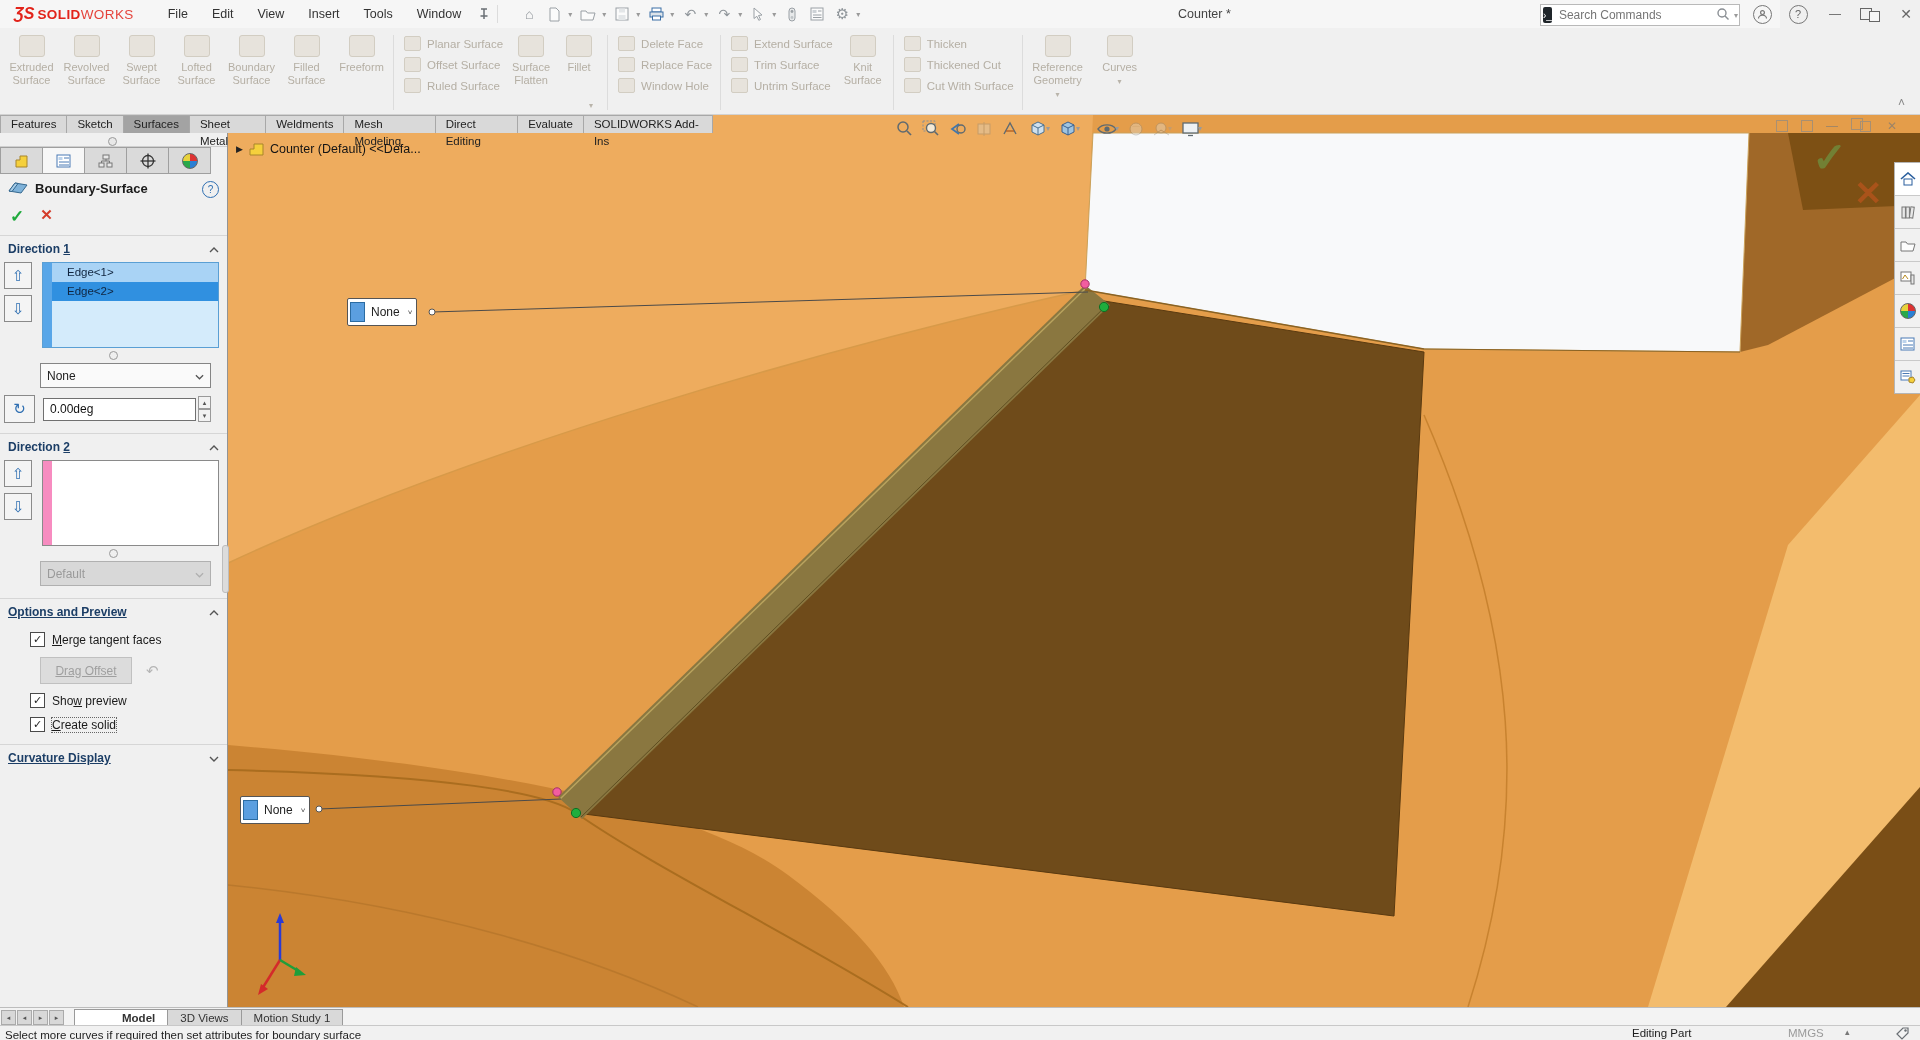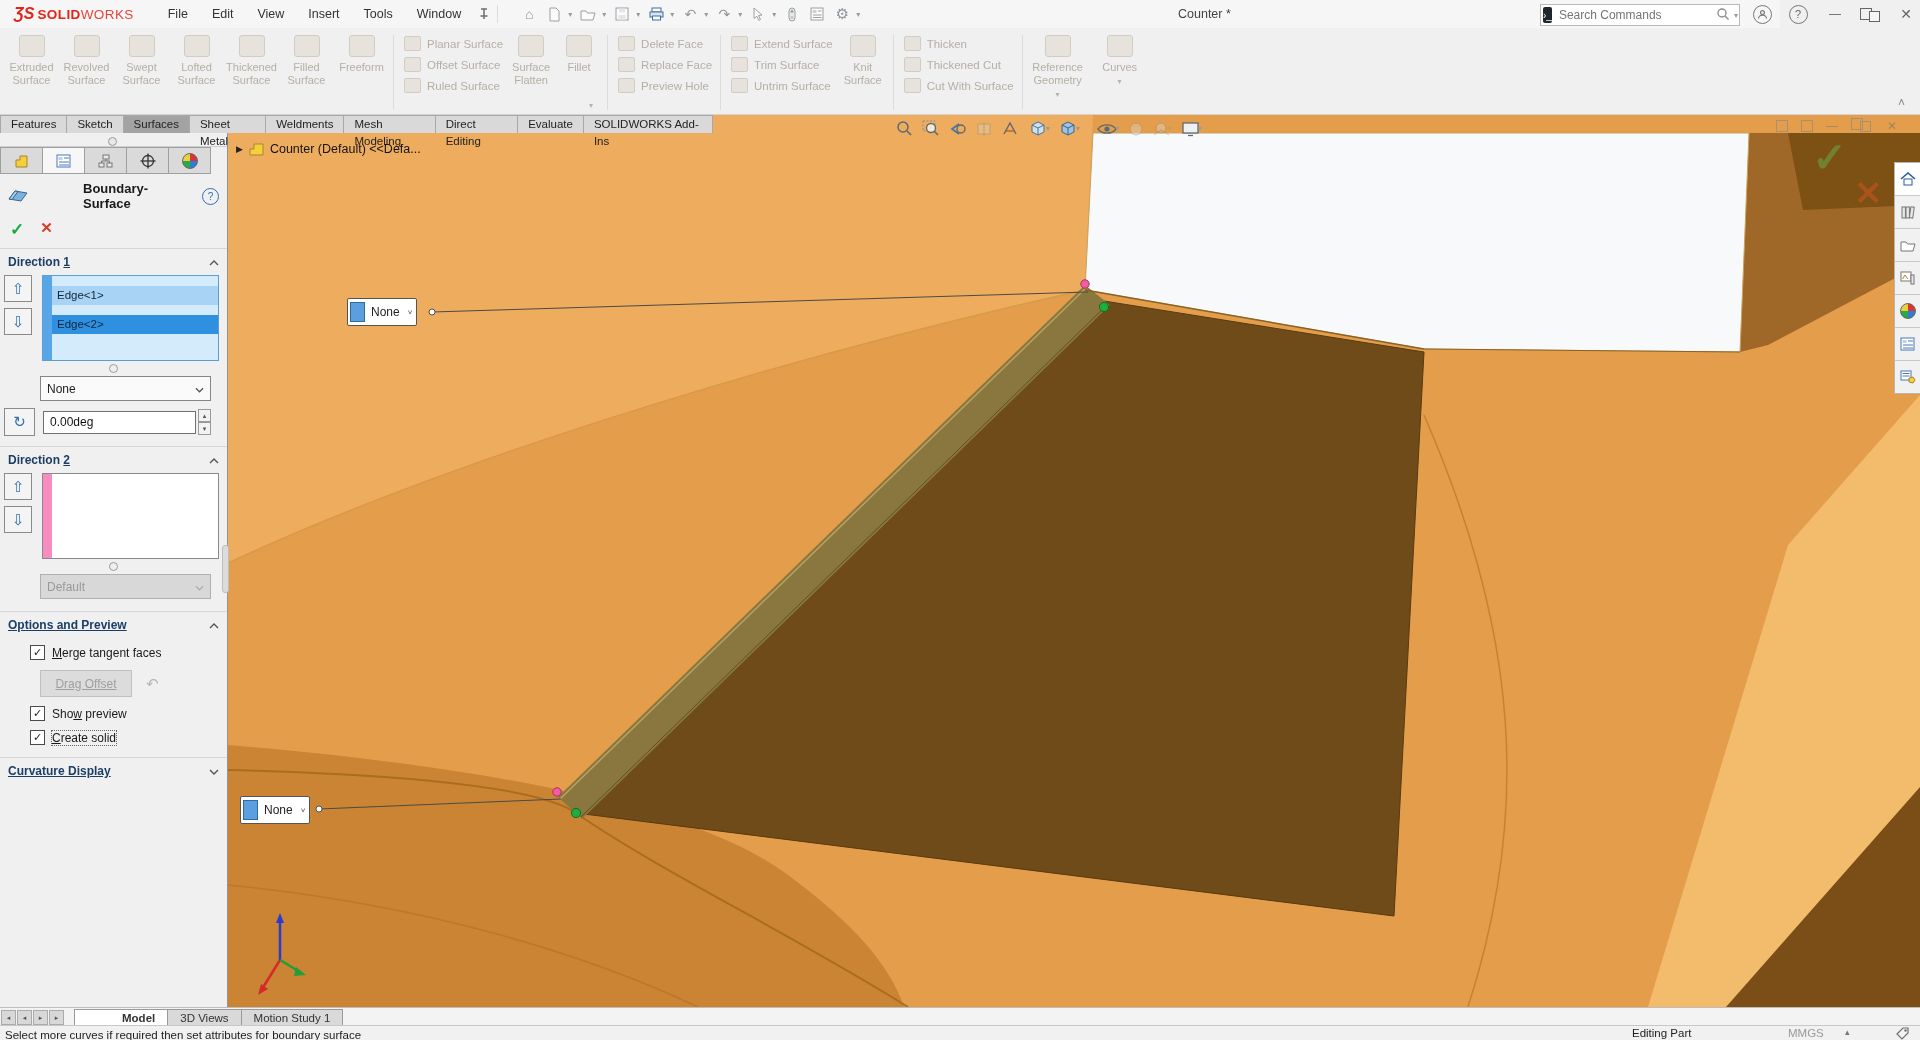--- a/index.html
+++ b/index.html
@@ -41,37 +41,37 @@
   #tabstrip{position:absolute;left:0;top:115px;width:712px;height:18px;background:#f0f0f0;display:flex;align-items:flex-end;z-index:3;}
   .ctab{height:17px;line-height:17px;padding:0 10px;background:#d9d9d9;border:1px solid #a8a8a8;border-bottom:none;font-size:11.5px;color:#222;margin-right:-1px;}
   .ctab.active{background:#a3a3a3;position:relative;z-index:2;}
   
   #panel{position:absolute;left:0;top:133px;width:228px;height:874px;background:#f0f0f0;border-right:1px solid #949494;z-index:2;box-sizing:border-box;}
   #p-split{height:13px;border-bottom:1px solid #cfcfcf;position:relative;}
   #p-split .knob{position:absolute;left:108px;top:4px;width:7px;height:7px;border:1px solid #9a9a9a;border-radius:50%;background:#e8e8e8;}
   #p-tabs{display:flex;height:27px;}
   .ptab{width:41px;border:1px solid #9f9f9f;background:#dadada;margin-right:-1px;display:flex;align-items:center;justify-content:center;}
   .ptab.active{background:#f7f7f7;}
-  .p-head{display:flex;align-items:center;padding:7px 8px 4px 8px;gap:48px;}
+  .p-head{display:flex;align-items:flex-start;padding:7px 8px 4px 8px;}
   .p-head b{font-size:13px;color:#1a1a1a;margin-left:7px;flex:1;}
   .help-circ{width:15px;height:15px;border:1.3px solid #2f6fb2;color:#2f6fb2;border-radius:50%;font-size:10px;display:flex;align-items:center;justify-content:center;}
   .okrow{display:flex;gap:16px;padding:4px 10px 8px;}
   .ok{color:#1faa3c;font-size:17px;font-weight:bold;}
   .cancel{color:#d43c2a;font-size:15px;font-weight:bold;}
   .phr{border:none;border-top:1px solid #d6d6d6;margin:0;}
   .sect-h{display:flex;align-items:center;padding:6px 8px 4px;color:#1c3e66;font-weight:bold;font-size:12px;}
   .sect-h .sp{flex:1;}
   .chev{color:#555;}
   .dirblock{display:flex;padding:2px 8px 0 4px;}
   .udcol{display:flex;flex-direction:column;gap:6px;margin-right:10px;}
   .udbtn{width:26px;height:25px;border:1px solid #8a8a8a;background:#f4f4f4;color:#2f6fb2;font-size:15px;display:flex;align-items:center;justify-content:center;}
   .lbox{flex:1;height:84px;border:1px solid #5a9fd4;background:#d4ebfb;display:flex;}
   .lbox .bar{width:9px;background:#58a6e8;}
   .lbox .rows{flex:1;font-size:11.5px;color:#10253f;}
-  .lb-row{height:19px;line-height:19px;padding-left:5px;margin-top:10px;}
+  .lb-row{height:19px;line-height:19px;padding-left:15px;}
   #dir1rows .lb-row:first-of-type{background:#a9d3f5;}
   #dir1rows .lb-row.active{background:#3090e0;}
   .lbox.pink{border:1px solid #8a8a8a;background:#fff;}
   .lbox.pink .bar{background:#f78cc0;}
   .mini-knob{width:7px;height:7px;border:1px solid #9a9a9a;border-radius:50%;background:#efefef;margin:3px auto;}
   .dd{margin:2px 16px 0 40px;height:23px;border:1px solid #858585;background:#fafafa;display:flex;align-items:center;padding:0 6px;font-size:12px;color:#222;}
   .dd .sp{flex:1;}
   .dd.disabled{background:#d8d8d8;color:#9a9a9a;border-color:#b0b0b0;}
   .angle-row{display:flex;align-items:center;margin:7px 16px 0 4px;}
   .rotbtn{width:29px;height:26px;border:1px solid #8a8a8a;background:#f4f4f4;color:#2f6fb2;font-size:15px;display:flex;align-items:center;justify-content:center;margin-right:8px;}
@@ -234,21 +234,21 @@
     <div class="rg" style="padding-left:4px">
 
     <div class="bigbtn"><div class="bico"></div><span>Extruded
 Surface</span></div>
         <div class="bigbtn"><div class="bico"></div><span>Revolved
 Surface</span></div>
         <div class="bigbtn"><div class="bico"></div><span>Swept
 Surface</span></div>
         <div class="bigbtn"><div class="bico"></div><span>Lofted
 Surface</span></div>
-        <div class="bigbtn"><div class="bico"></div><span>Thickened
+        <div class="bigbtn"><div class="bico"></div><span>Boundary
 Surface</span></div>
         <div class="bigbtn"><div class="bico"></div><span>Filled
 Surface</span></div>
         <div class="bigbtn"><div class="bico"></div><span>Freeform</span></div>
       </div>
     <div class="rsep"></div>
     <div class="rg">
       <div class="rstack">
 
       <div class="rrow">
@@ -279,21 +279,21 @@
       <div class="rrow">
             <span class="sico"></span>
             <span>Delete Face</span>
           </div>
           <div class="rrow">
             <span class="sico"></span>
             <span>Replace Face</span>
           </div>
           <div class="rrow">
             <span class="sico"></span>
-            <span>Preview Hole</span>
+            <span>Window Hole</span>
           </div>
         </div>
     </div>
     <div class="rsep"></div>
     <div class="rg">
       <div class="rstack">
 
       <div class="rrow">
             <span class="sico"></span>
             <span>Extend Surface</span>

